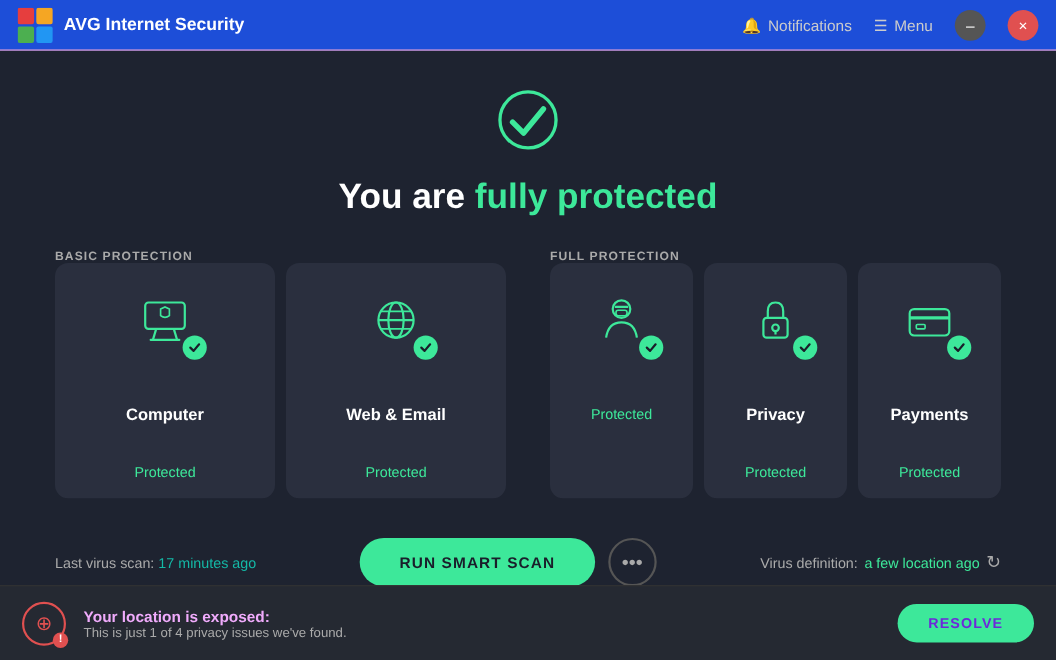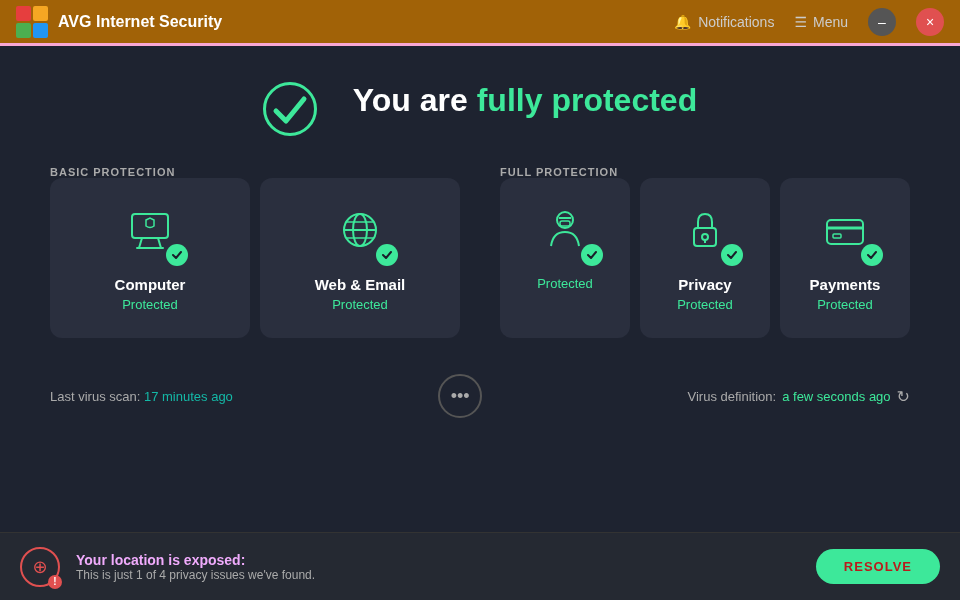--- a/index.html
+++ b/index.html
@@ -11,24 +11,24 @@
       color: #fff;
       overflow: hidden;
       position: relative;
     }
 
     
     .titlebar {
       display: flex;
       align-items: center;
       justify-content: space-between;
-      background: #a16207;
+      background: #1d4ed8;
       height: 46px;
       padding: 0 16px;
-      border-bottom: 3px solid #f9a8d4;
+      border-bottom: 1px solid #f9a8d4;
       gap: 41px;
     }
     .titlebar-left {
       display: flex;
       align-items: center;
       gap: 10px;
     }
     .avg-logo {
       width: 32px;
       height: 32px;
@@ -73,24 +73,25 @@
     .win-close { background: #e05050; }
 
     
     .main {
       padding: 0 50px;
     }
 
     
     .hero {
       display: flex;
-      align-items: flex-start;
-      justify-content: center;
-      gap: 36px;
+      align-items: center;
+      justify-content: center;
+      gap: 24px;
       padding: 36px 0 30px;
+      flex-direction: column;
     }
     .hero-check {
       width: 54px;
       height: 54px;
       border-radius: 50%;
       border: 3px solid #3de89a;
       display: flex;
       align-items: center;
       justify-content: center;
       flex-shrink: 0;
@@ -127,20 +128,21 @@
     .card {
       background: #2a2f3e;
       border-radius: 12px;
       padding: 20px 14px 16px;
       display: flex;
       flex-direction: column;
       align-items: center;
       flex: 1;
       position: relative;
       min-height: 160px;
+      gap: 32px;
     }
     .card-icon-wrapper {
       position: relative;
       margin-bottom: 14px;
     }
     .card-icon {
       width: 64px;
       height: 64px;
       display: flex;
       align-items: center;
@@ -288,21 +290,21 @@
       font-weight: 700;
       color: #f0abfc;
     }
     .notif-desc {
       font-size: 12px;
       color: #aaa;
       margin-top: 0;
     }
     .resolve-btn {
       background: #3de89a;
-      color: #b91c1c;
+      color: #6d28d9;
       border: none;
       border-radius: 30px;
       padding: 10px 28px;
       font-size: 13px;
       font-weight: 700;
       letter-spacing: 1px;
       cursor: pointer;
       flex-shrink: 0;
     }
   </style>
@@ -475,27 +477,28 @@
     </div>
 
   </div>
 
   <div class="bottom-bar">
     <div class="scan-info">
       <span>Last virus scan:</span>
       <span class="time-link">17 minutes ago</span>
     </div>
     <div class="scan-actions">
+      <button class="scan-btn">RUN SMART SCAN</button>
       <button class="more-btn">
         <span>•••</span>
       </button>
     </div>
     <div class="virus-def">
       <span>Virus definition:</span>
-      <span class="time-link">a few seconds ago</span>
+      <span class="time-link">a few location ago</span>
       <span class="refresh-icon">↻</span>
     </div>
   </div>
 
 </div>
 
 <div class="footer-notif">
   <div class="notif-icon">
     <span>⊕</span>
     <div class="excl">!</div>

